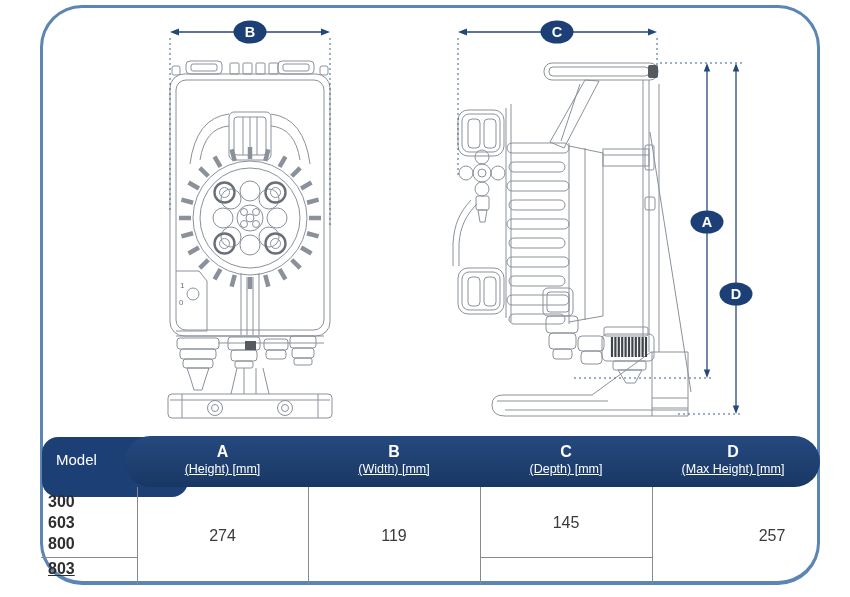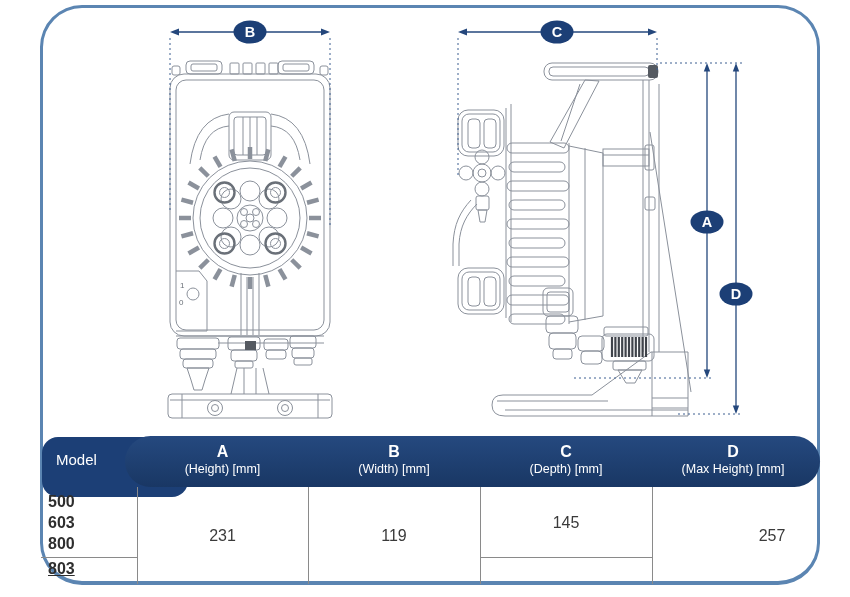--- a/index.html
+++ b/index.html
@@ -20,21 +20,21 @@
          font-family:"Liberation Sans",sans-serif;}
   .mark-text{fill:#6a7078;font-size:8px;font-family:"Liberation Sans",sans-serif;}
   
   .model-pill{position:absolute;left:42px;top:437px;width:146px;height:60px;border-radius:16px;
          background:#1c3f76;z-index:1;}
   .model-pill span{position:absolute;left:14px;top:0;line-height:45px;color:#fff;font-size:15px;}
   .header-bar{position:absolute;left:125px;top:436px;width:695px;height:51px;border-radius:26px;
          background:linear-gradient(#25497f,#193764);z-index:2;}
   .hcell{position:absolute;top:0;height:51px;text-align:center;color:#fff;}
   .hletter{font-size:16px;font-weight:bold;padding-top:7px;}
-  .hunit{font-size:12.5px;padding-top:1px;}
+  .hunit{font-size:12.5px;padding-top:1px;text-decoration:underline;}
   .vline{position:absolute;top:487px;width:1px;height:97px;background:#8a8a8a;z-index:3;}
   .hdiv{position:absolute;height:1px;background:#8a8a8a;z-index:3;}
   .vcell{position:absolute;display:flex;align-items:center;justify-content:center;
          color:#3a3a3a;font-size:16px;}
   .models{position:absolute;left:48px;top:491px;color:#2e2e2e;font-weight:bold;font-size:16px;
          line-height:21px;z-index:3;}
   .model-803{position:absolute;left:48px;top:560px;color:#2e2e2e;font-weight:bold;font-size:16px;z-index:3;text-decoration:underline;}
 </style>
 </head>
 <body>
@@ -328,25 +328,25 @@
       <div class="hunit">(Max Height) [mm]</div>
     </div>
   </div>
 
   <div class="vline" style="left:137px;"></div>
   <div class="vline" style="left:308px;"></div>
   <div class="vline" style="left:480px;"></div>
   <div class="vline" style="left:652px;"></div>
 
   <div class="models">
-    <div>500</div>
+    <div>300</div>
     <div>603</div>
     <div>800</div>
   </div>
   <div class="hdiv" style="left:41px;top:557px;width:96px;"></div>
   <div class="model-803">803</div>
 
-  <div class="vcell" style="left:137px;top:487px;width:171px;height:97px;">231</div>
+  <div class="vcell" style="left:137px;top:487px;width:171px;height:97px;">274</div>
   <div class="vcell" style="left:308px;top:487px;width:172px;height:97px;">119</div>
   <div class="vcell" style="left:480px;top:487px;width:172px;height:71px;padding-top:0;box-sizing:border-box;">145</div>
   <div class="hdiv" style="left:480px;top:557px;width:172px;"></div>
   <div class="vcell" style="left:652px;top:487px;width:168px;height:97px;padding-left:36px;">257</div>
 </div>
 
 </body></html>

